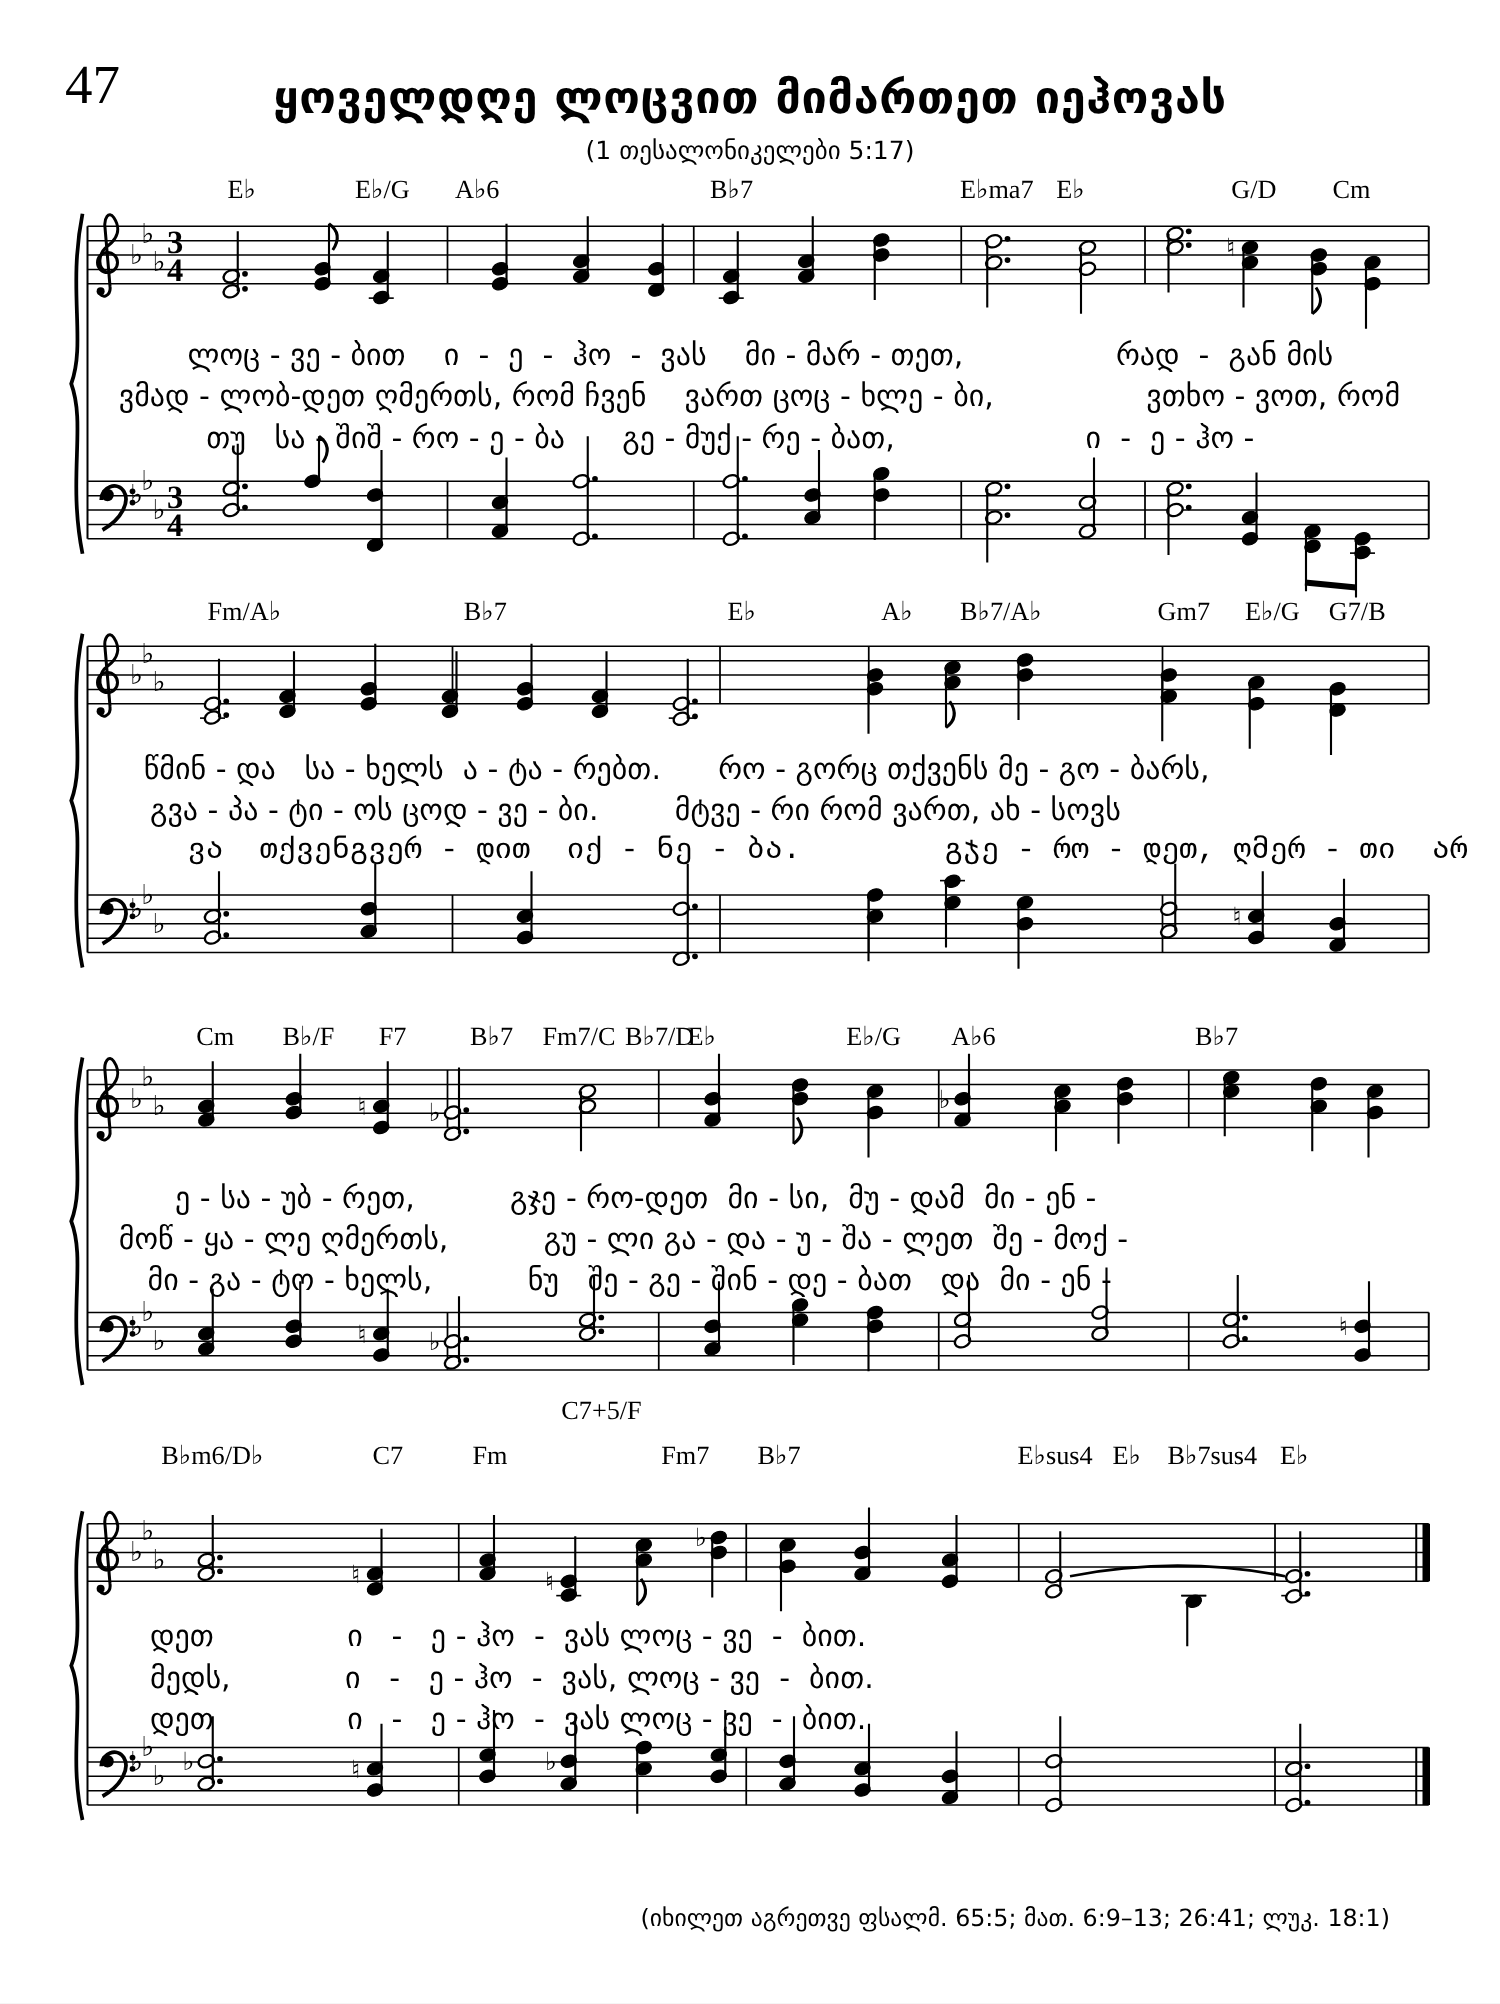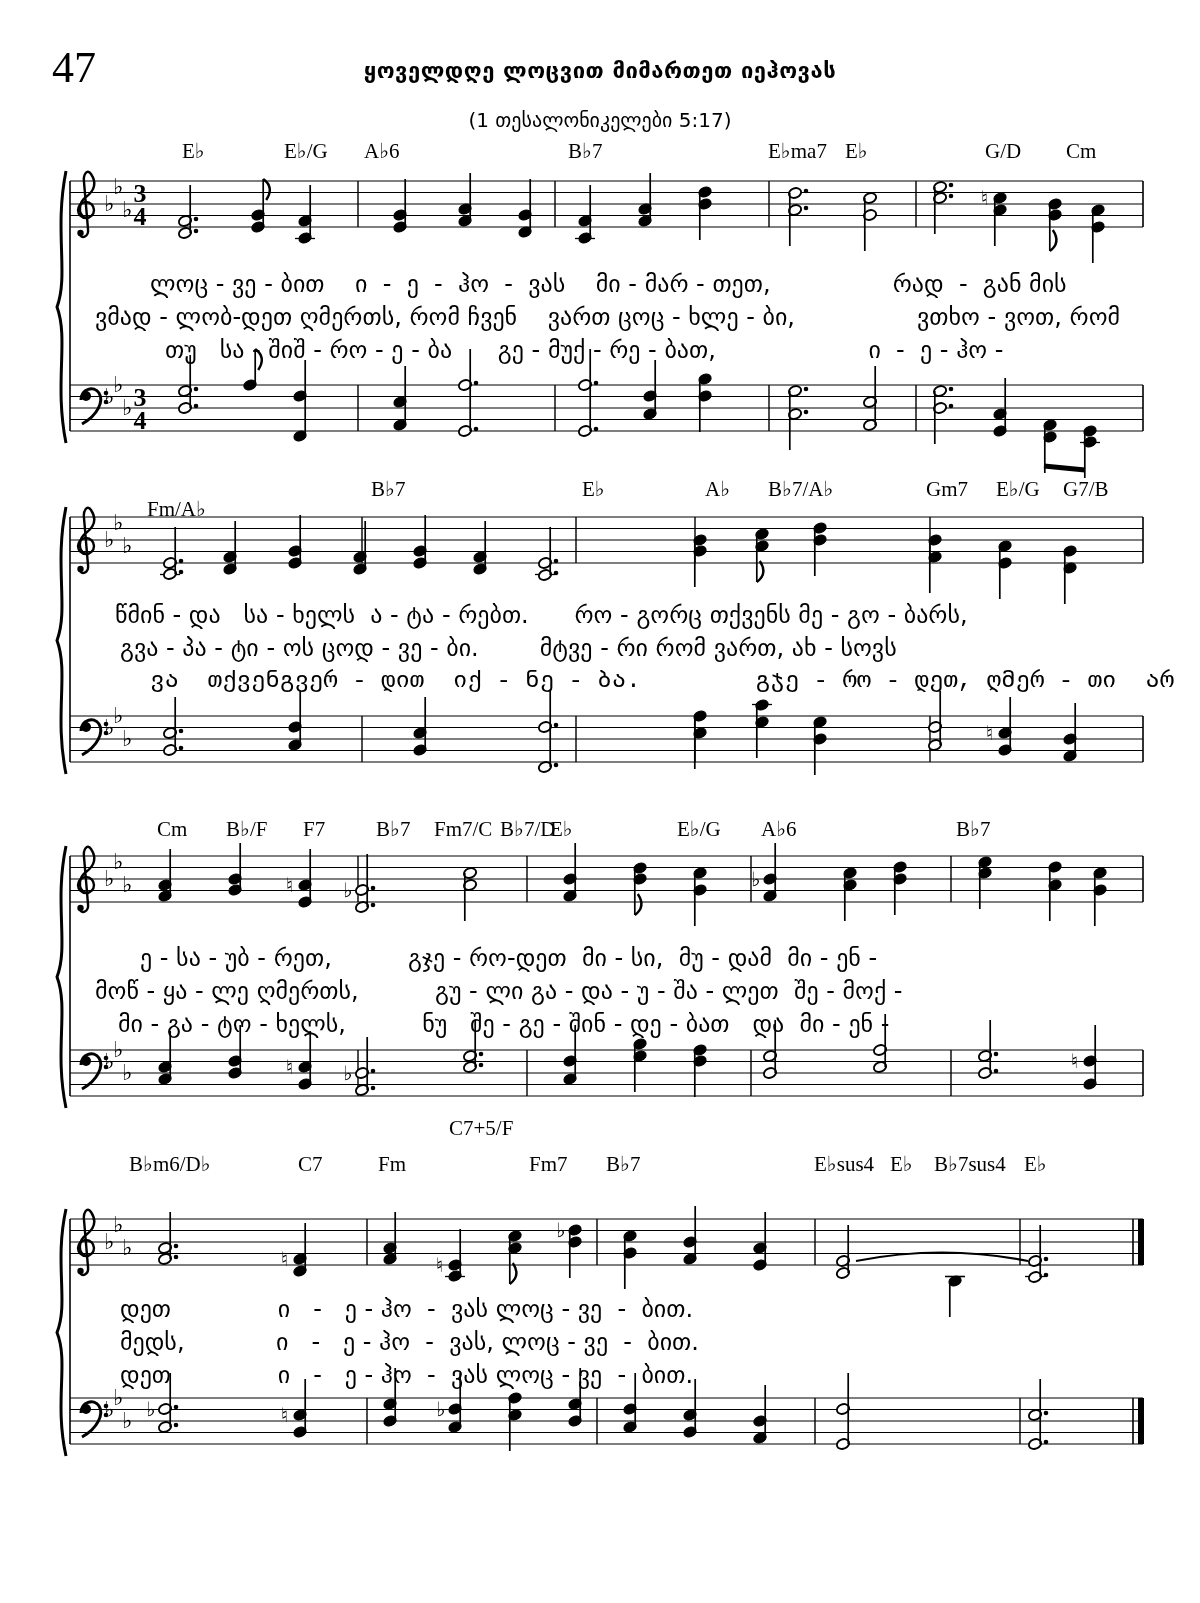--- a/index.html
+++ b/index.html
@@ -1,21 +1,21 @@
 <!DOCTYPE html>
 <html><head>
 <meta charset="utf-8">
 <style>
   html,body{margin:0;padding:0;background:#e8e8e8;}
   .page{position:relative;width:1200px;height:1603px;background:#ffffff;overflow:hidden;
         font-family:"DejaVu Sans",sans-serif;color:#000;}
   .page-number{position:absolute;left:52px;top:46px;font-family:"Liberation Serif",serif;
         font-size:44px;line-height:1;}
   .song-title{position:absolute;left:0;right:0;top:58px;text-align:center;
-        font-size:22px;font-weight:bold;letter-spacing:.5px;}
+        font-size:36px;font-weight:bold;letter-spacing:.5px;}
   .song-subtitle{position:absolute;left:0;right:0;top:108px;text-align:center;font-size:20px;}
   .chord{position:absolute;font-family:"Liberation Serif",serif;font-size:21px;
         white-space:nowrap;line-height:1;}
   .lyric{position:absolute;font-size:24px;white-space:pre;line-height:1;}
   .footer-ref{position:absolute;right:88px;top:1524px;font-size:19px;}
   svg.score{position:absolute;left:0;top:0;}
 </style>
 </head>
 <body>
 
@@ -801,21 +801,21 @@
       <div class="chord" style="left: 284px; top: 141px;">E♭/G</div>
       <div class="chord" style="left: 364px; top: 141px;">A♭6</div>
       <div class="chord" style="left: 568px; top: 141px;">B♭7</div>
       <div class="chord" style="left: 768px; top: 141px;">E♭ma7</div>
       <div class="chord" style="left: 845px; top: 141px;">E♭</div>
       <div class="chord" style="left: 985px; top: 141px;">G/D</div>
       <div class="chord" style="left: 1066px; top: 141px;">Cm</div>
       <div class="lyric" style="left: 150px; top: 272px;">ლოც - ვე - ბით    ი  -  ე  -  ჰო  -  ვას    მი - მარ - თეთ,                რად  -  გან მის</div>
       <div class="lyric" style="left: 95px; top: 305px;">ვმად - ლობ-დეთ ღმერთს, რომ ჩვენ    ვართ ცოც - ხლე - ბი,                ვთხო - ვოთ, რომ</div>
       <div class="lyric" style="left: 165px; top: 338px;">თუ   სა - შიშ - რო - ე - ბა      გე - მუქ - რე - ბათ,                    ი  -  ე - ჰო -</div>
-      <div class="chord" style="left: 147px; top: 479px; margin-top: 20px;">Fm/A♭</div>
+      <div class="chord" style="left: 166px; top: 479px;">Fm/A♭</div>
       <div class="chord" style="left: 371px; top: 479px;">B♭7</div>
       <div class="chord" style="left: 582px; top: 479px;">E♭</div>
       <div class="chord" style="left: 705px; top: 479px;">A♭</div>
       <div class="chord" style="left: 768px; top: 479px;">B♭7/A♭</div>
       <div class="chord" style="left: 926px; top: 479px;">Gm7</div>
       <div class="chord" style="left: 996px; top: 479px;">E♭/G</div>
       <div class="chord" style="left: 1063px; top: 479px;">G7/B</div>
       <div class="lyric" style="left: 115px; top: 603px;">წმინ - და   სა - ხელს  ა - ტა - რებთ.      რო - გორც თქვენს მე - გო - ბარს,</div>
       <div class="lyric" style="left: 120px; top: 636px;">გვა - პა - ტი - ოს ცოდ - ვე - ბი.        მტვე - რი რომ ვართ, ახ - სოვს</div>
       <div class="lyric" style="left: 150px; top: 669px; font-family: Liberation Mono, monospace;">ვა  თქვენგვერ - დით  იქ - ნე - ბა.        გჯე - რო - დეთ, ღმერ - თი  არ</div>
@@ -840,13 +840,14 @@
       <div class="chord" style="left: 606px; top: 1154px;">B♭7</div>
       <div class="chord" style="left: 814px; top: 1154px;">E♭sus4</div>
       <div class="chord" style="left: 890px; top: 1154px;">E♭</div>
       <div class="chord" style="left: 934px; top: 1154px;">B♭7sus4</div>
       <div class="chord" style="left: 1024px; top: 1154px;">E♭</div>
       <div class="lyric" style="left: 120px; top: 1297px;">დეთ              ი   -   ე - ჰო  -  ვას ლოც - ვე  -  ბით.</div>
       <div class="lyric" style="left: 120px; top: 1330px;">მედს,            ი   -   ე - ჰო  -  ვას, ლოც - ვე  -  ბით.</div>
       <div class="lyric" style="left: 120px; top: 1363px;">დეთ              ი   -   ე - ჰო  -  ვას ლოც - ვე  -  ბით.</div>
     </div>
 
+  <div class="footer-ref">(იხილეთ აგრეთვე ფსალმ. 65:5; მათ. 6:9–13; 26:41; ლუკ. 18:1)</div>
 </div>
 
 </body></html>

